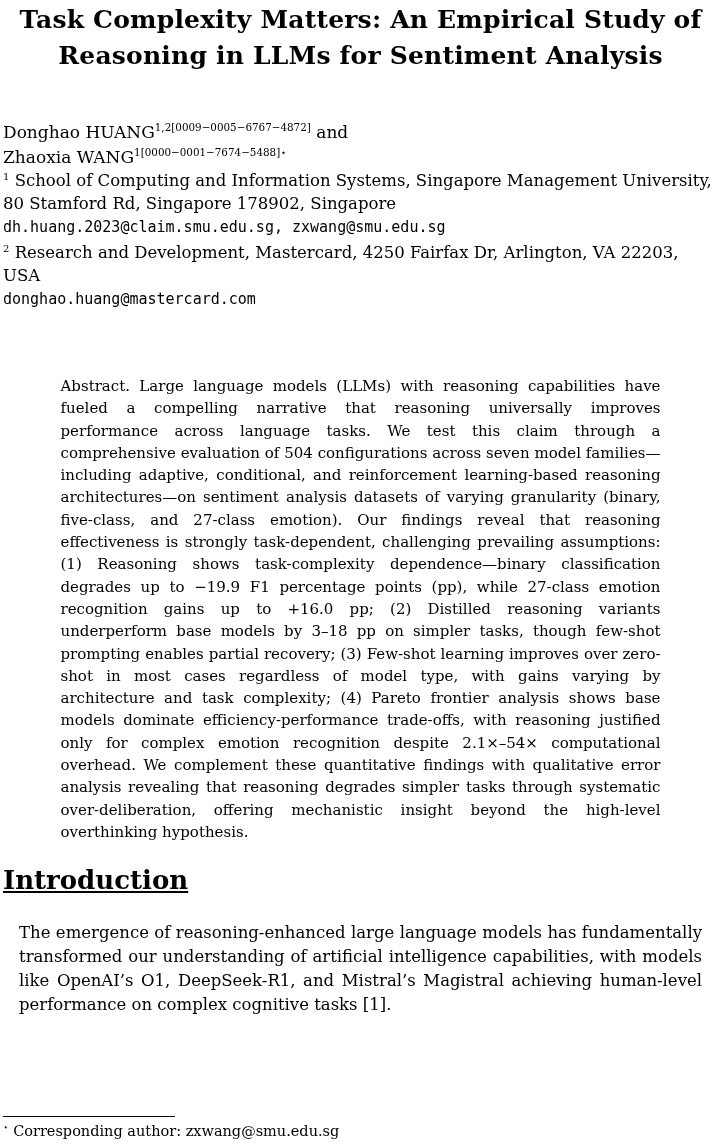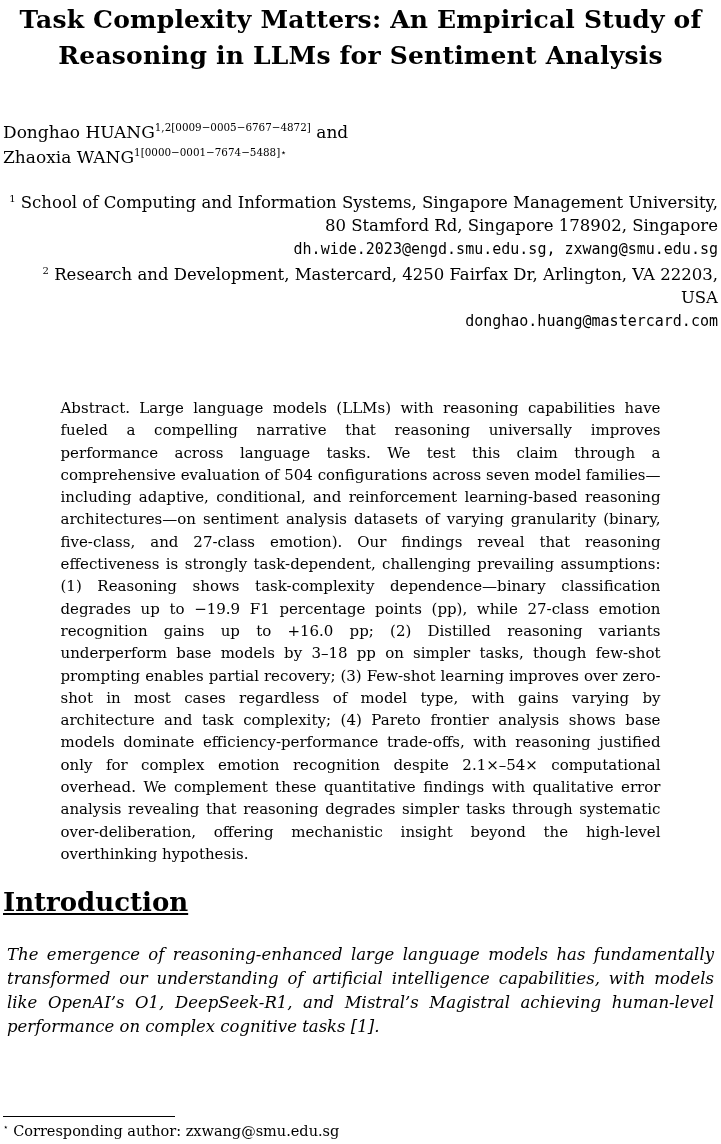--- a/index.html
+++ b/index.html
@@ -27,22 +27,21 @@
     vertical-align: super;
     line-height: 0;
   }
   .authors {
     margin-top: 46px;
     text-align: left;
     font-size: 17px;
     line-height: 25px;
   }
   .affiliations {
-    margin-top: 22px;
-    text-align: right;
+    text-align: left;
     font-size: 16.5px;
     line-height: 22.5px;
   }
   .email-line {
     font-family: "DejaVu Sans Mono", monospace;
     font-size: 15px;
     line-height: 19px;
     margin: 3px 0 5px 0;
   }
   .abstract {
@@ -53,25 +52,24 @@
     text-align: justify;
   }
   .abstract-label { font-weight: normal; }
   .section-heading {
     margin: 22px 0 26px 0;
     font-size: 26px;
     font-weight: bold;
     text-decoration: underline;
   }
   .body-par {
-    margin: 4px;
+    margin: 16px;
     font-size: 16.5px;
     line-height: 24px;
     text-align: justify;
-    font-style: italic;
   }
   .body-par.indent { text-indent: 28px; }
   .footnote {
     position: absolute;
     left: 3px;
     right: 3px;
     bottom: 3px;
     font-size: 14.5px;
     line-height: 19px;
   }
@@ -89,21 +87,21 @@
 
   <h1 class="title"><span>Task Complexity Matters: An Empirical Study of</span><br><span>Reasoning in LLMs for Sentiment Analysis</span></h1>
 
   <div class="authors">
     <div class="author-line"><span>Donghao HUANG</span><sup class="script">1,2[0009−0005−6767−4872]</sup><span> and</span></div>
     <div class="author-line"><span>Zhaoxia WANG</span><sup class="script">1[0000−0001−7674−5488]⋆</sup></div>
   </div>
 
   <div class="affiliations">
     <div class="aff"><sup class="script">1</sup> <span>School of Computing and Information Systems, Singapore Management University, 80 Stamford Rd, Singapore 178902, Singapore</span></div>
-    <div class="email-line">dh.wide.2023@engd.smu.edu.sg, zxwang@smu.edu.sg</div>
+    <div class="email-line">dh.huang.2023@claim.smu.edu.sg, zxwang@smu.edu.sg</div>
     <div class="aff"><sup class="script">2</sup> <span>Research and Development, Mastercard, 4250 Fairfax Dr, Arlington, VA 22203, USA</span></div>
     <div class="email-line">donghao.huang@mastercard.com</div>
   </div>
 
   <div class="abstract"><span class="abstract-label">Abstract.</span> <span>Large language models (LLMs) with reasoning capabilities have fueled a compelling narrative that reasoning universally improves performance across language tasks. We test this claim through a comprehensive evaluation of 504 configurations across seven model families—including adaptive, conditional, and reinforcement learning-based reasoning architectures—on sentiment analysis datasets of varying granularity (binary, five-class, and 27-class emotion). Our findings reveal that reasoning effectiveness is strongly task-dependent, challenging prevailing assumptions: (1) Reasoning shows task-complexity dependence—binary classification degrades up to −19.9 F1 percentage points (pp), while 27-class emotion recognition gains up to +16.0 pp; (2) Distilled reasoning variants underperform base models by 3–18 pp on simpler tasks, though few-shot prompting enables partial recovery; (3) Few-shot learning improves over zero-shot in most cases regardless of model type, with gains varying by architecture and task complexity; (4) Pareto frontier analysis shows base models dominate efficiency-performance trade-offs, with reasoning justified only for complex emotion recognition despite 2.1×–54× computational overhead. We complement these quantitative findings with qualitative error analysis revealing that reasoning degrades simpler tasks through systematic over-deliberation, offering mechanistic insight beyond the high-level overthinking hypothesis.</span></div>
 
   <h2 class="section-heading">Introduction</h2>
 
   <p class="body-par">The emergence of reasoning-enhanced large language models has fundamentally transformed our understanding of artificial intelligence capabilities, with models like OpenAI’s O1, DeepSeek-R1, and Mistral’s Magistral achieving human-level performance on complex cognitive tasks [1].</p>
 

